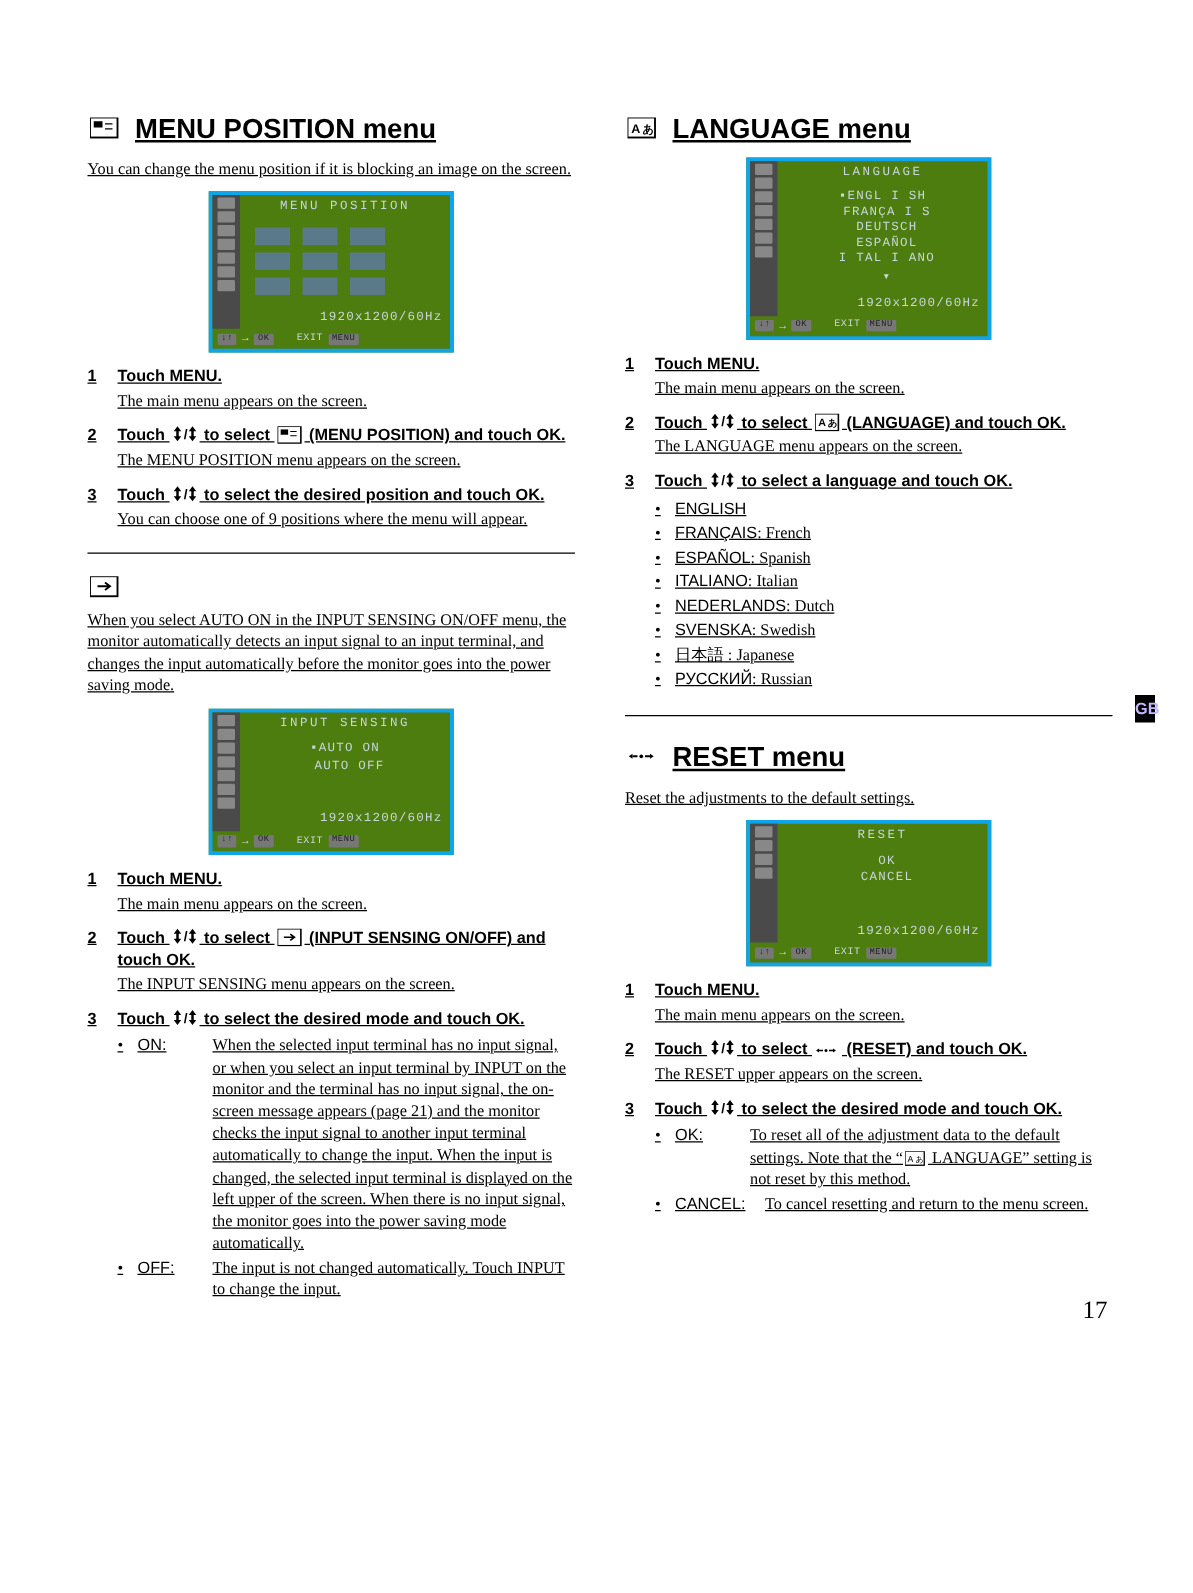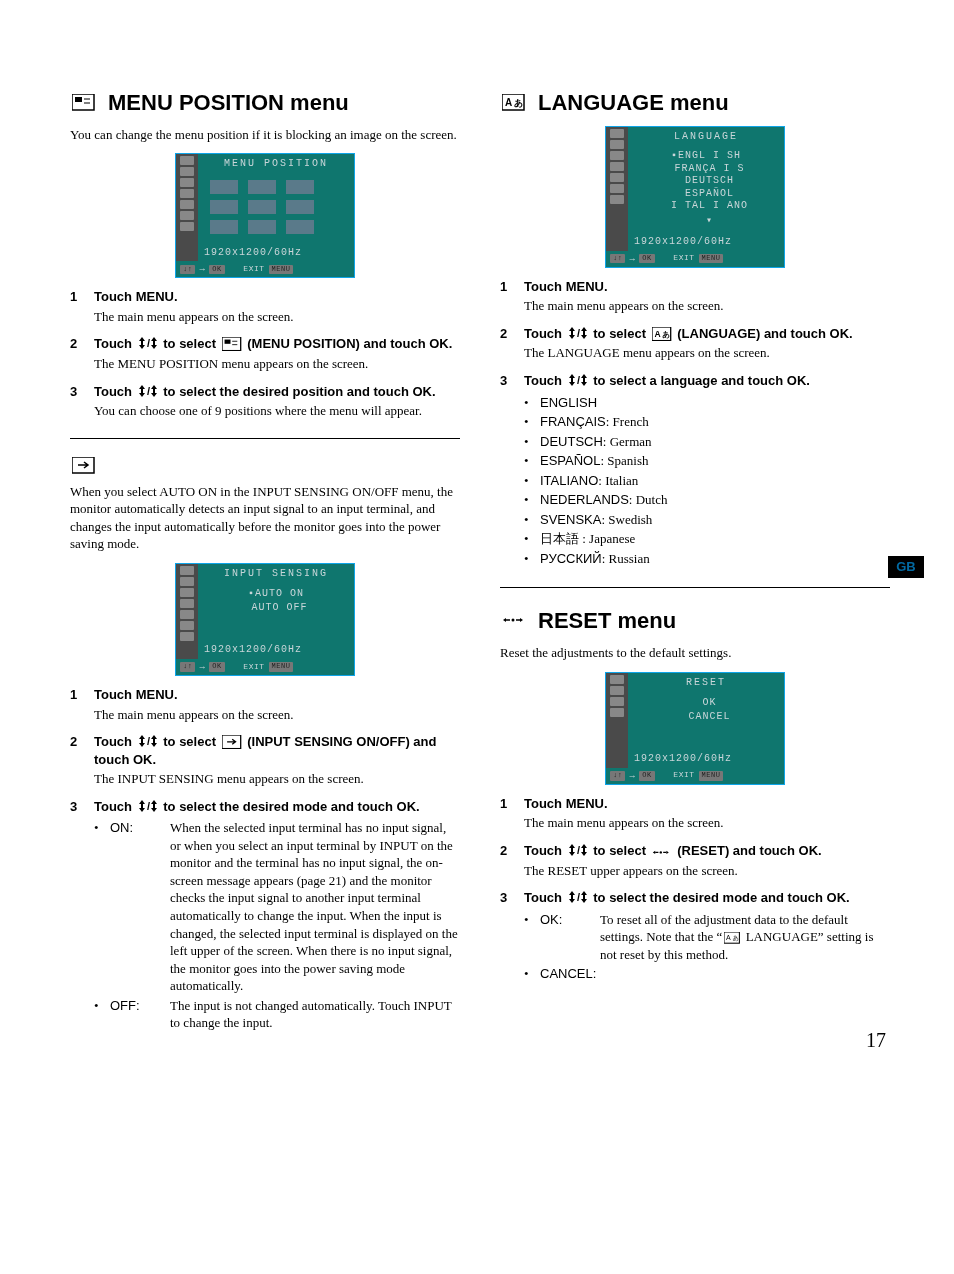--- a/index.html
+++ b/index.html
@@ -11,21 +11,21 @@
     font-size: 13px;
     line-height: 1.35;
     color: #000;
     width: 954px;
     position: relative;
   }
   .page {
     padding: 70px 60px 40px 70px;
     position: relative;
   }
-  .cols { display: flex; gap: 40px; }
+  .cols { display: flex; gap: 40px; text-decoration: underline; }
   .col { width: 390px; }
   h2 {
     font-family: Arial, Helvetica, sans-serif;
     font-size: 22px;
     font-weight: bold;
     margin: 18px 0 8px 0;
     display: flex;
     align-items: center;
     gap: 8px;
   }
@@ -54,43 +54,43 @@
 
   .defrow { display: flex; margin-bottom: 2px; }
   .defrow .dot { width: 16px; flex: 0 0 16px; }
   .defrow .term { font-family: Arial, Helvetica, sans-serif; flex: 0 0 60px; }
   .defrow .desc { flex: 1; }
 
   
   .osd-wrap { text-align: center; margin: 6px 0 10px 0; }
   .osd {
     display: inline-block;
-    background: #0f766e;
+    background: #4d7c0f;
     color: #c9d6d9;
     font-family: "Courier New", monospace;
     font-size: 10px;
     letter-spacing: 1px;
-    width: 180px;
-    border: 1px solid #0ea5e9;
+    width: 196px;
+    border: 3px solid #0ea5e9;
   }
   .osd-row { display: flex; }
   .osd-sidebar {
     width: 22px;
     background: #4a4a4a;
     display: flex;
     flex-direction: column;
     align-items: center;
     gap: 2px;
     padding: 2px 0;
   }
   .osd-sidebar .sb-ic { width: 14px; height: 9px; background: #888; border-radius: 1px; }
   .osd-main { flex: 1; position: relative; }
   .osd-title { padding: 3px 6px; letter-spacing: 2px; }
   .osd-content { padding: 4px 8px 6px 8px; min-height: 58px; }
-  .osd-status { padding: 2px 6px; text-align: left; letter-spacing: 1px; }
+  .osd-status { padding: 2px 6px; text-align: right; letter-spacing: 1px; }
   .osd-footer {
     padding: 2px 4px;
     font-size: 8px;
     letter-spacing: 0.5px;
     display: flex;
     align-items: center;
     gap: 4px;
   }
   .osd-footer .btn { background: #777; color: #222; padding: 0 3px; border-radius: 1px; font-size: 7px; }
   .osd-footer .arrow { font-size: 9px; }
@@ -108,24 +108,24 @@
   .lang-list .flag { color: #c9d6d9; }
   .lang-arrow-down { margin-top: 2px; }
 
   .inline-icon { display: inline-block; vertical-align: -3px; margin: 0 2px; }
 
   
   .side-tab {
     position: absolute;
     right: 30px;
     top: 556px;
-    width: 36px;
+    width: 16px;
     height: 22px;
     background: #000;
-    color: #0369a1;
+    color: #c4b5fd;
     font-family: Arial, Helvetica, sans-serif;
     font-weight: bold;
     font-size: 13px;
     text-align: center;
     line-height: 22px;
   }
   .pagenum {
     position: absolute;
     right: 68px;
     bottom: 30px;
@@ -411,23 +411,20 @@
                 </svg><span> to select a language and touch OK.</span>
           </div>
           <ul class="bullets">
             <li>
                   <div class="li-body"><span class="lang-name">ENGLISH</span><span></span></div>
                 </li>
             <li>
                   <div class="li-body"><span class="lang-name">FRANÇAIS</span><span>: French</span></div>
                 </li>
             <li>
-                  <div class="li-body"><span class="lang-name">DEUTSCH</span><span>: German</span></div>
-                </li>
-            <li>
                   <div class="li-body"><span class="lang-name">ESPAÑOL</span><span>: Spanish</span></div>
                 </li>
             <li>
                   <div class="li-body"><span class="lang-name">ITALIANO</span><span>: Italian</span></div>
                 </li>
             <li>
                   <div class="li-body"><span class="lang-name">NEDERLANDS</span><span>: Dutch</span></div>
                 </li>
             <li>
                   <div class="li-body"><span class="lang-name">SVENSKA</span><span>: Swedish</span></div>
@@ -512,20 +509,21 @@
             <div class="defrow">
                   <span class="dot">•</span>
                   <span class="term">OK:</span>
                   <span class="desc"><span>To reset all of the adjustment data to the default settings. Note that the “</span><svg class="inline-icon" width="16" height="12">
                       <use href="#ic-lang" transform="scale(0.7)"></use>
                     </svg><span> LANGUAGE” setting is not reset by this method.</span></span>
                 </div>
             <div class="defrow">
                   <span class="dot">•</span>
                   <span class="term" style="flex-basis:72px">CANCEL:</span>
+                  <span class="desc">To cancel resetting and return to the menu screen.</span>
                 </div>
           </div>
         </div>
           </li>
       </ol>
 
     </div>
   </div>
 </div>
 

